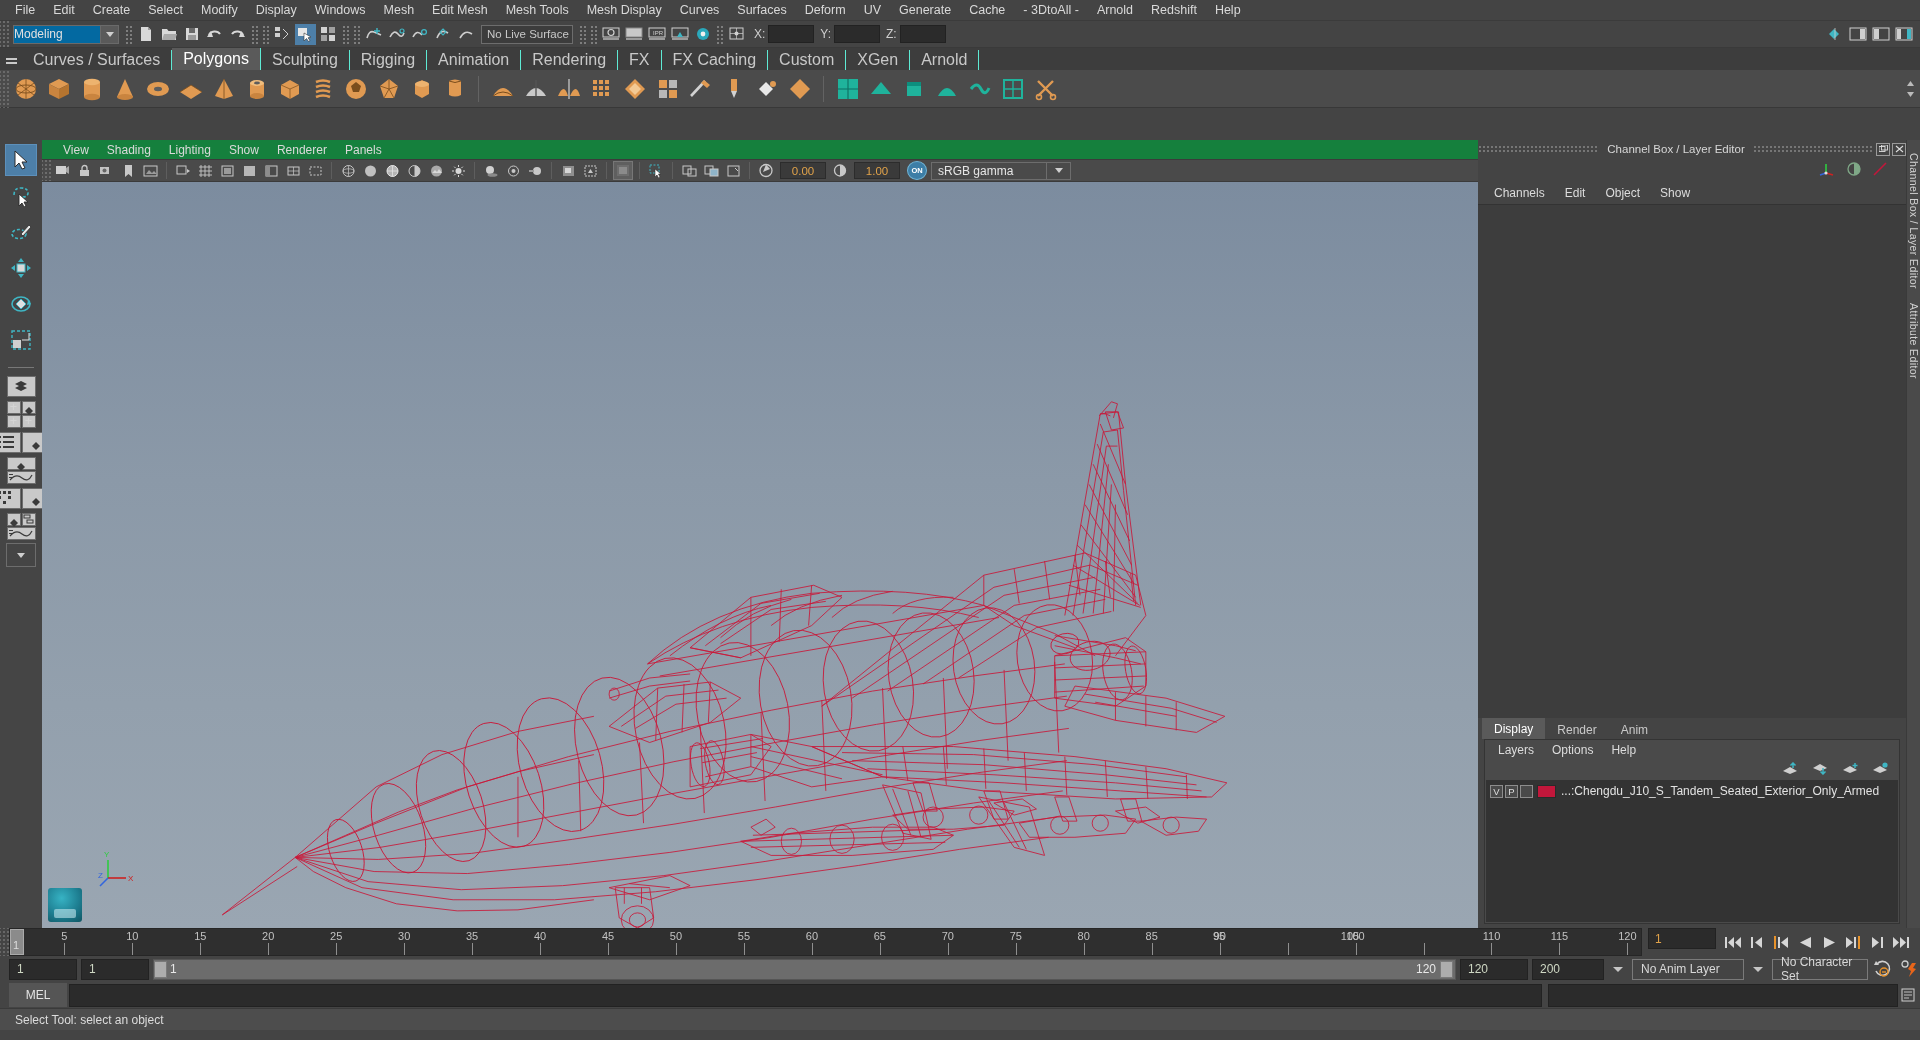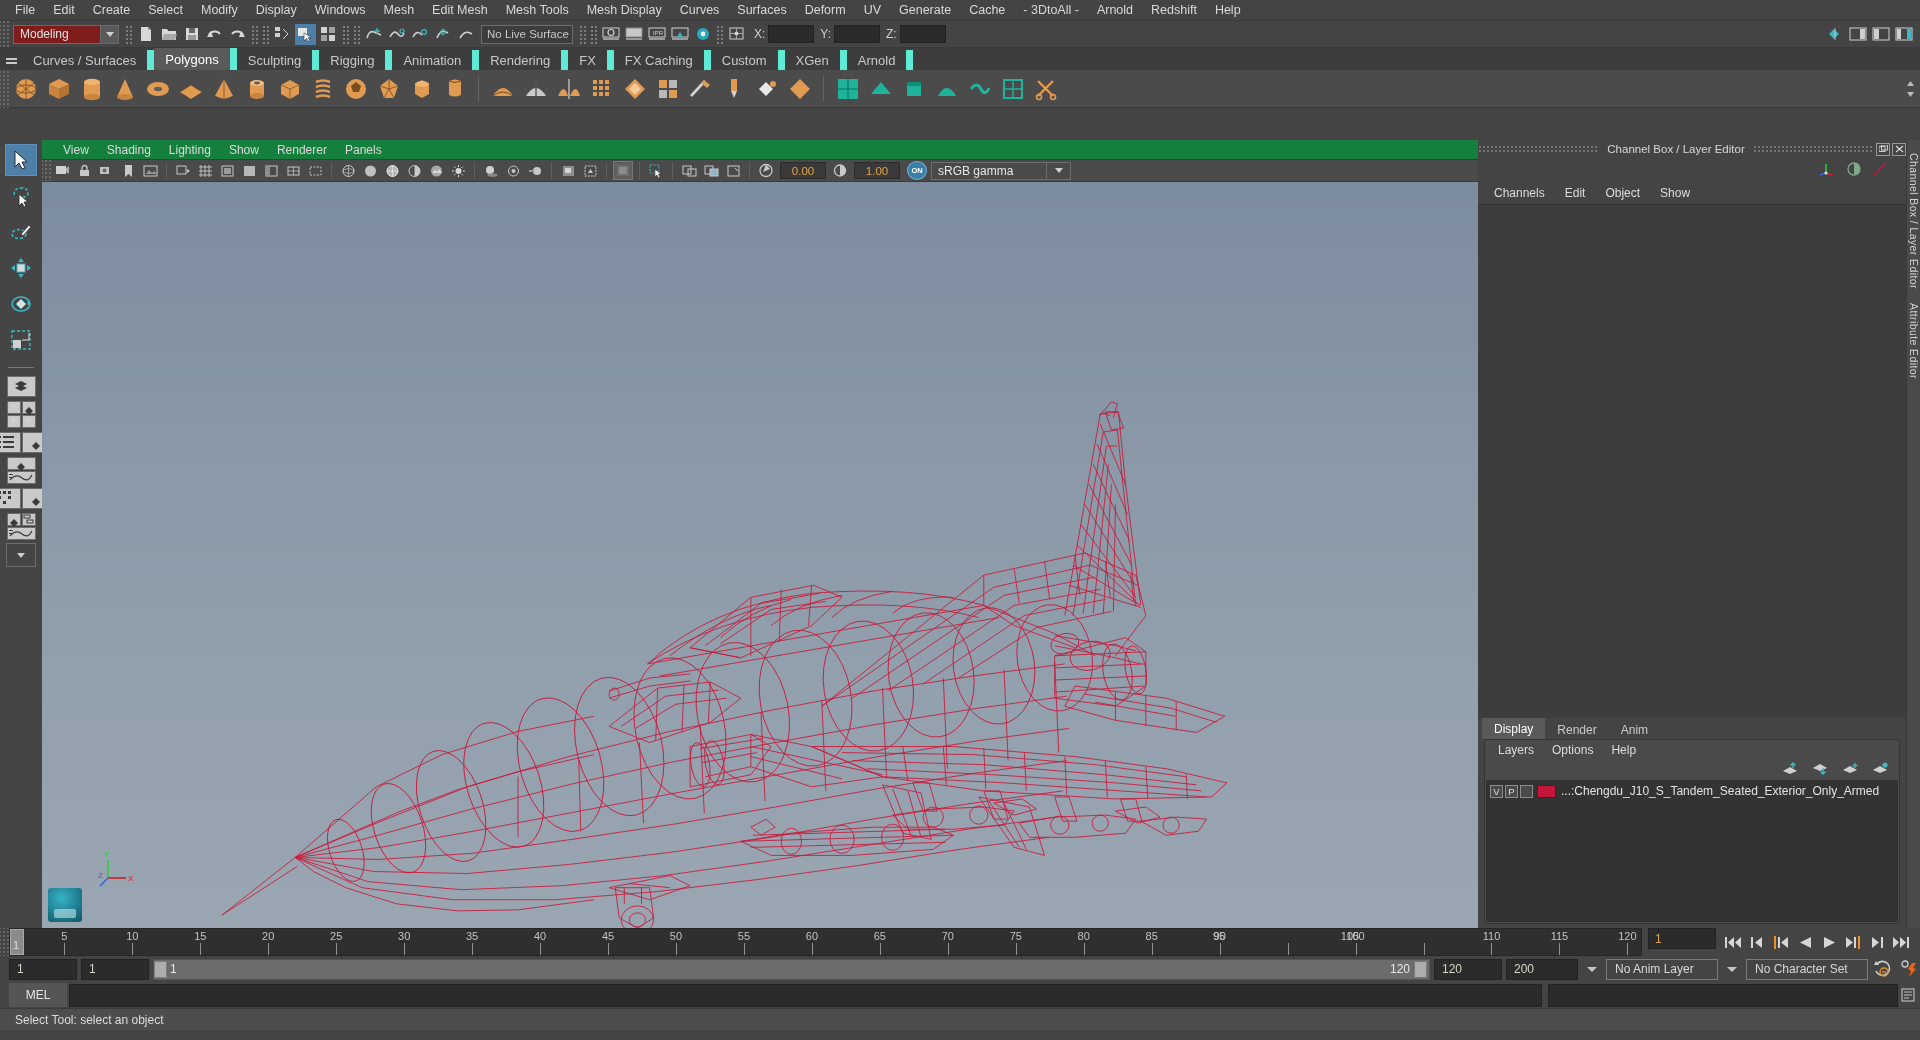--- a/index.html
+++ b/index.html
@@ -33,44 +33,44 @@
   .menubar{ height:21px;background:#444444;display:flex;align-items:center;padding-left:6px;
     border-bottom:1px solid #3b3b3b;}
   .menubar .mi{ padding:2px 9px;color:#d9d9d9;font-size:12.5px;white-space:nowrap;}
 
   
   .grip{ width:9px; height:100%; flex:0 0 9px;
     background-image:radial-gradient(#8a8a8a 1px, transparent 1.2px);
     background-size:4px 4px; background-position:2px 3px; opacity:.55;}
   .statusbar{ height:27px;background:#444444;display:flex;align-items:center;
     border-bottom:1px solid #3a3a3a;}
-  .sel-mode{ width:88px;height:19px;background:#7f1d1d;color:#e0e0e0;font-size:12px;
-    display:flex;align-items:center;padding-left:6px;margin-left:4px;border:1px solid #6a6a6a;}
+  .sel-mode{ width:88px;height:19px;background:#0369a1;color:#e0e0e0;font-size:12px;
+    display:flex;align-items:center;margin-left:4px;border:1px solid #6a6a6a;}
   .sel-arrow{ width:18px;height:19px;background:#5a5a5a;border:1px solid #6a6a6a;border-left:none;
     display:flex;align-items:center;justify-content:center;margin-right:4px;}
   .tri-d{width:0;height:0;border-left:4px solid transparent;border-right:4px solid transparent;border-top:5px solid #cfcfcf;}
   .sep{ width:1px;height:17px;background:#5e5e5e;margin:0 5px;}
   .sepdot{ width:7px;height:19px;margin:0 2px;
     background-image:radial-gradient(#7e7e7e 1px,transparent 1.2px);background-size:4px 4px;}
   .ibtn{ width:21px;height:21px;margin:0 1px;display:flex;align-items:center;justify-content:center;}
   .ibtn.act{ background:#4d7fa8; }
   .livesurf{ width:92px;height:19px;background:#3c3c3c;border:1px solid #6d6d6d;color:#c8c8c8;
     font-size:11.5px;display:flex;align-items:center;padding-left:5px;margin:0 4px;}
   .xyz{ display:flex;align-items:center;}
   .xyz .lbl{ color:#cfcfcf;font-size:12px;margin:0 3px 0 6px;}
   .xyz .fld{ width:46px;height:18px;background:#2b2b2b;border:1px solid #222;}
 
   .rtools{ margin-left:auto;display:flex;align-items:center;padding-right:5px;}
 
   
   .shelfbar{ height:22px;background:#3d3d3d;display:flex;align-items:flex-end;}
   .shelf-hm{ width:22px;height:22px;display:flex;align-items:center;justify-content:center;}
   .shelf-hm i{display:block;width:11px;height:2px;background:#c9c9c9;box-shadow:0 4px 0 #c9c9c9;}
-  .stab{ height:20px;padding:0 11px;display:flex;align-items:center;font-size:13px;color:#c8c8c8;
-    background:#3d3d3d;border-right:7px solid #5eead4;}
+  .stab{ height:20px;padding:0 11px;display:flex;align-items:center;font-size:16px;color:#c8c8c8;
+    background:#3d3d3d;border-right:1px solid #5eead4;}
   .stab.sel{ background:#5a5a5a;color:#ffffff;height:22px;}
   .shelfrow{ height:38px;background:#4b4b4b;display:flex;align-items:center;border-bottom:1px solid #383838;}
   .shelfrow .sgrip{width:9px;height:38px;flex:0 0 9px;
     background-image:radial-gradient(#8a8a8a 1px,transparent 1.2px);background-size:4px 4px;
     background-position:2px 8px;opacity:.5;}
   .sicon{ width:31px;height:31px;margin:0 1px;display:flex;align-items:center;justify-content:center;}
   .vsep{width:1px;height:26px;background:#636363;margin:0 7px;}
   .shelf-scroll{margin-left:auto;display:flex;flex-direction:column;justify-content:center;padding-right:4px;}
 
   
@@ -1435,21 +1435,21 @@
         <div class="rbr">
           <span class="rbl">120</span>
           <div class="rhandle" style="margin-left:4px;"></div>
         </div>
       </div>
       <div class="rfld" style="width:68px;">120</div>
       <div class="rfld" style="width:72px;">200</div>
       <div class="arrsmall"></div>
       <div class="selbox" style="width:112px;">No Anim Layer</div>
       <div class="arrsmall"></div>
-      <div class="selbox" style="width:122px;">No Character Set</div>
+      <div class="selbox" style="width:96px;">No Character Set</div>
       <div class="tbtn">
         <svg width="20" height="18" viewBox="0 0 20 18">
             <path d="M4 4 A7 7 0 1 1 3 11" stroke="#d0d0d0" stroke-width="1.6" fill="none"></path>
             <path d="M3 1 L6 5 L1 5z" fill="#d0d0d0"></path>
             <circle cx="11" cy="12" r="4" fill="none" stroke="#e8922a" stroke-width="1.4"></circle>
             <path d="M9 12 h4" stroke="#e8922a" stroke-width="1.4"></path>
           </svg>
         </div>
       <div class="tbtn">
         <svg width="20" height="18" viewBox="0 0 20 18">

